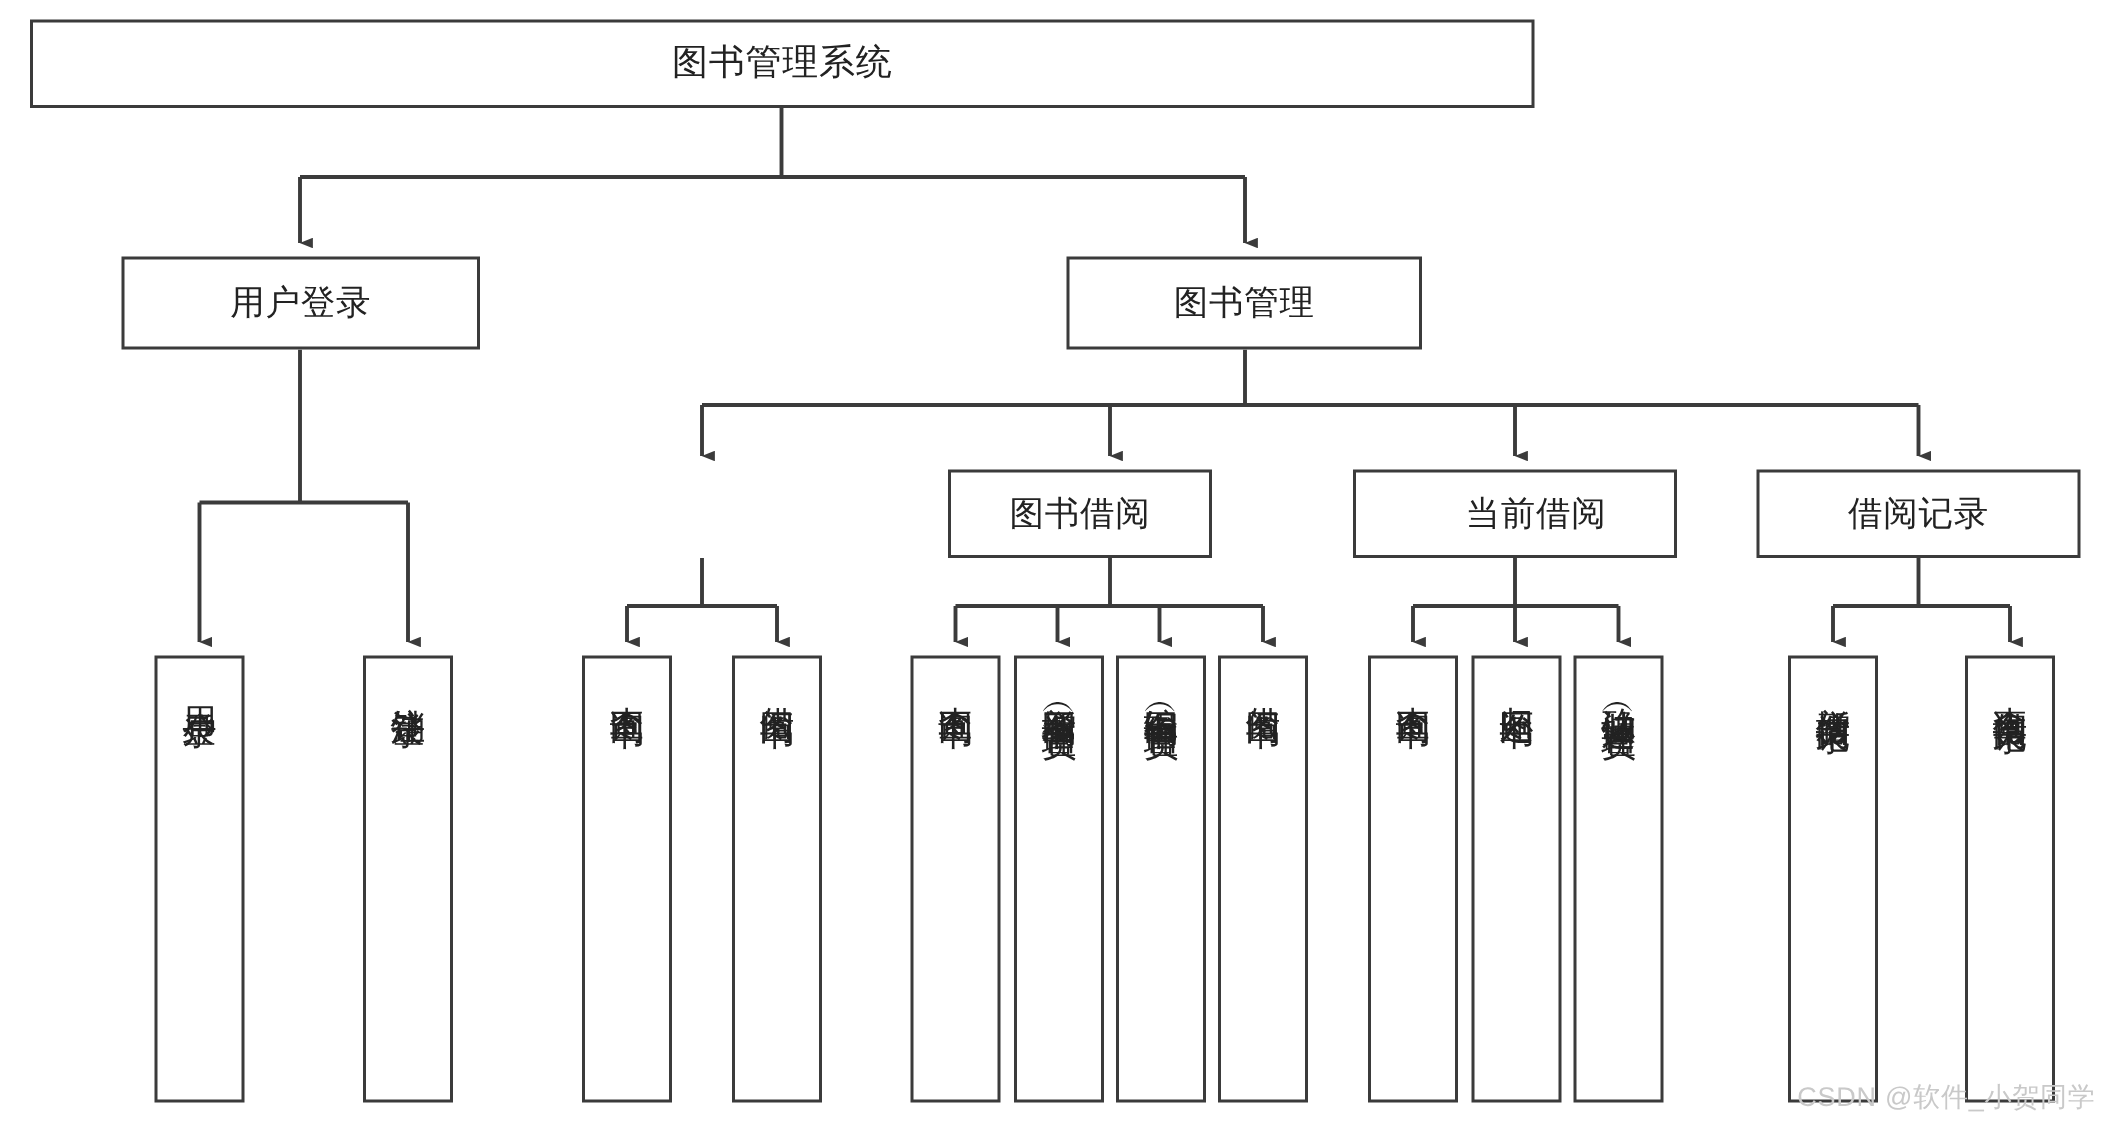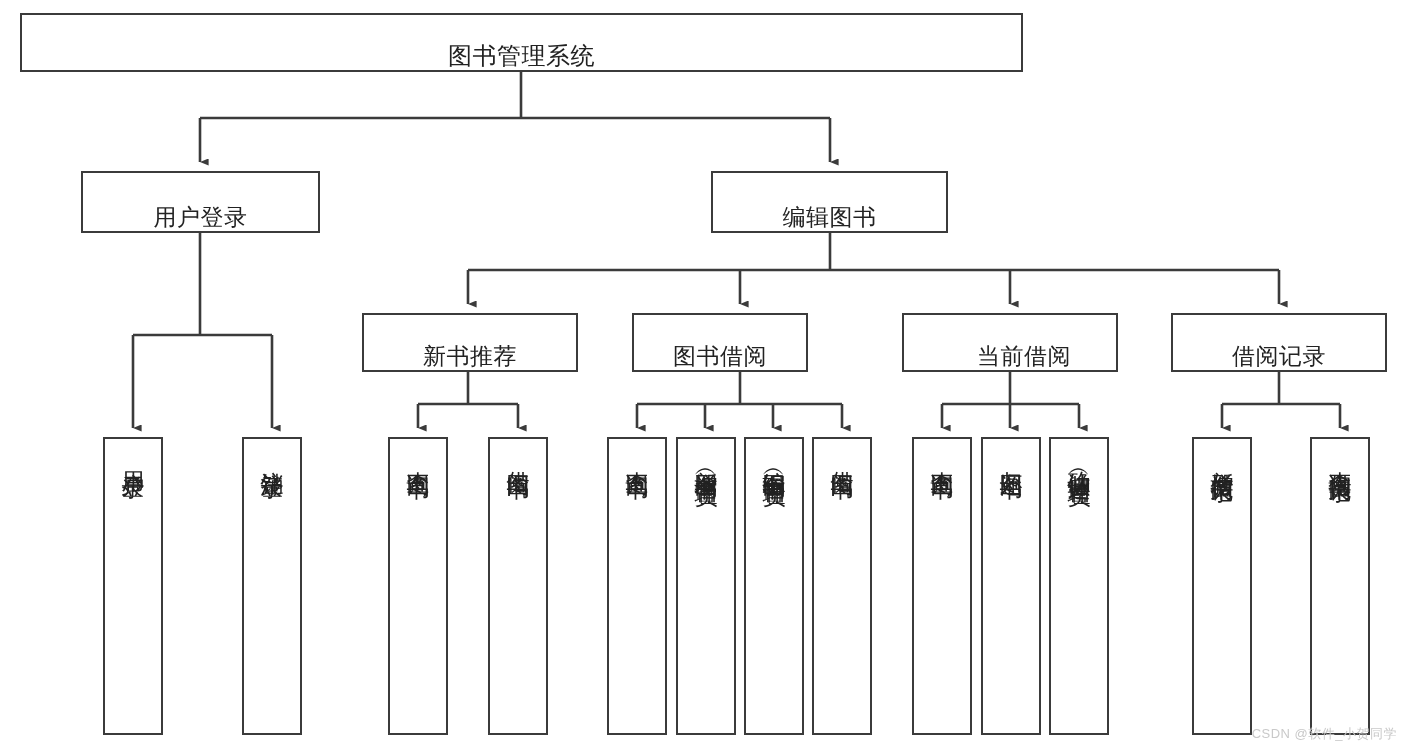--- a/index.html
+++ b/index.html
@@ -26,21 +26,21 @@
     width: 1405px;
     height: 747px;
     pointer-events: none;
   }
   .node {
     position: absolute;
     box-sizing: border-box;
     background: #ffffff;
     border: 2.5px solid #3b3b3b;
     display: flex;
-    align-items: flex-end;
+    align-items: center;
     justify-content: center;
     color: #1a1a1a;
   }
   .node-label {
     display: block;
     text-align: center;
     line-height: 1.18;
     letter-spacing: 0.5px;
     color: #222222;
   }
@@ -60,21 +60,21 @@
     line-height: 1.0;
     max-height: 100%;
   }
   .node.title .node-label {
     font-size: 24px;
   }
   .watermark {
     position: absolute;
     right: 8px;
     bottom: 4px;
-    font-size: 13px;
+    font-size: 18px;
     color: #c9c9c9;
     letter-spacing: 0.5px;
     white-space: nowrap;
     user-select: none;
     margin-top: 44px;
   }
 </style>
 </head>
 <body>
 
@@ -133,26 +133,23 @@
 
   <div class="node horizontal title" style="left:20px; top:13px; width:1003px; height:59px;">
     <span class="node-label">图书管理系统</span>
   </div>
 
   <div class="node horizontal" style="left:81px; top:171px; width:239px; height:62px;">
     <span class="node-label">用户登录</span>
   </div>
 
   <div class="node horizontal" style="left:711px; top:171px; width:237px; height:62px;">
-    <span class="node-label">编辑图书</span>
-  </div>
-
-  <div class="node horizontal" style="left:362px; top:313px; width:216px; height:59px;">
-    <span class="node-label">新书推荐</span>
-  </div>
+    <span class="node-label">图书管理</span>
+  </div>
+
 
   <div class="node horizontal" style="left:632px; top:313px; width:176px; height:59px;">
     <span class="node-label">图书借阅</span>
   </div>
 
   <div class="node horizontal" style="left:902px; top:313px; width:216px; height:59px;padding-left:28px;">
     <span class="node-label">当前借阅</span>
   </div>
 
   <div class="node horizontal" style="left:1171px; top:313px; width:216px; height:59px;font-family:Liberation Serif, serif;">

